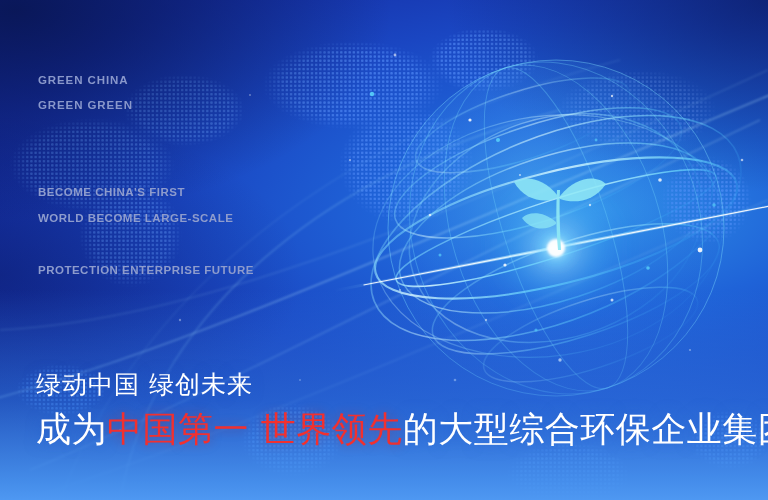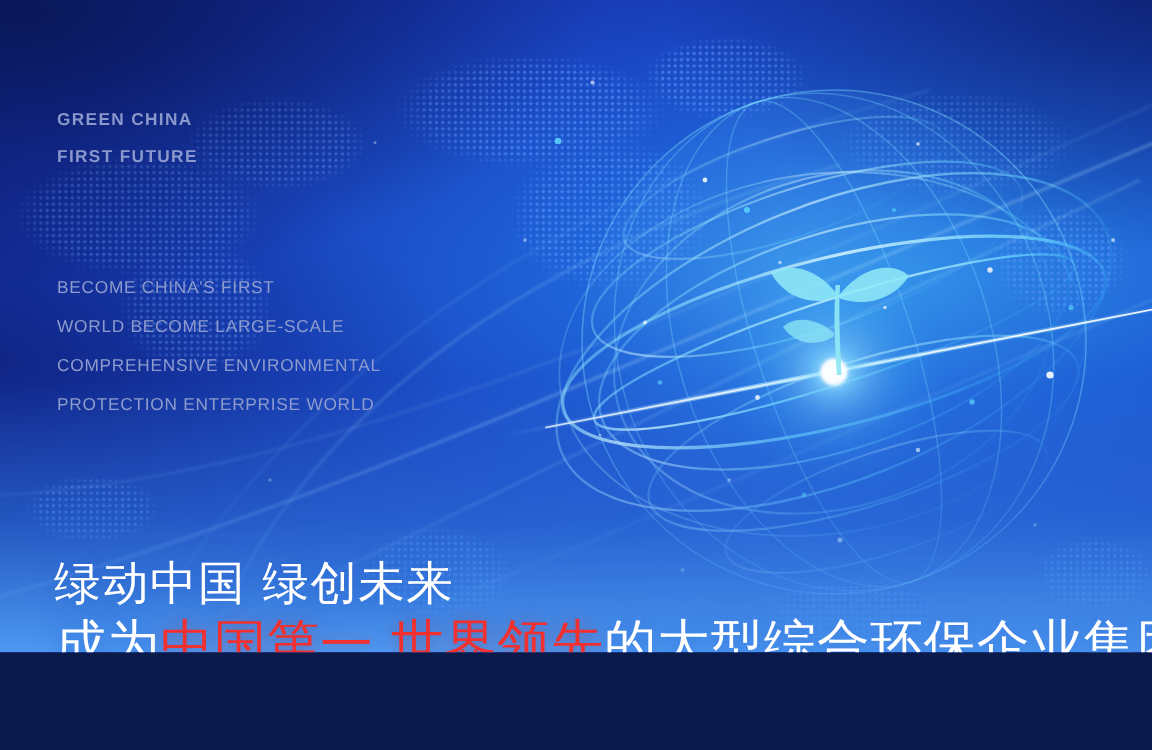--- a/index.html
+++ b/index.html
@@ -1,21 +1,21 @@
 <!DOCTYPE html>
 <html lang="zh"><head>
 <meta charset="utf-8">
 <title>Green China Banner</title>
 <style>
   html,body{margin:0;padding:0;background:#0a1a4a;}
   body{font-family:"Liberation Sans","DejaVu Sans",sans-serif;}
 
   #banner{
     position:relative;
-    width:768px;height:435px;
+    width:768px;height:500px;
     overflow:hidden;
     background:#12379f;
   }
 
   
   .bg-base{
     position:absolute;inset:0;
     background:
       radial-gradient(130% 90% at 78% 42%, #2e8de6 0%, #1f63d8 22%, #1a46c2 42%, #152fa6 62%, #11248c 82%, #0d1b72 100%);
   }
@@ -74,38 +74,38 @@
     position:absolute;left:38px;
     font-size:11.5px;font-weight:bold;letter-spacing:.9px;
     color:#8a98cb;
     white-space:nowrap;
   }
   #tag-l1{top:74px;}
   #tag-l2{top:99px;}
 
   .mission{
     position:absolute;left:38px;
-    font-size:11.5px;font-weight:normal;letter-spacing:.5px;
+    font-size:11.5px;font-weight:bold;letter-spacing:.5px;
     color:#8e9ccd;
     white-space:nowrap;
   }
   #mis-l1{top:186px;}
   #mis-l2{top:212px;}
   #mis-l3{top:238px;}
   #mis-l4{top:264px;}
 
   .headline{
     position:absolute;left:36px;
     color:#ffffff;
     white-space:nowrap;
     font-family:"DejaVu Sans","Liberation Sans",sans-serif;
     font-weight:400;
     text-shadow:0 0 14px rgba(30,90,200,.55);
   }
-  #head-l1{top:368px;font-size:31px;letter-spacing:1px;}
+  #head-l1{top:368px;font-size:25px;letter-spacing:1px;}
   #head-l2{top:406px;font-size:35px;letter-spacing:.5px;}
   .accent{color:#f2302f;text-shadow:0 0 12px rgba(170,20,20,.35);text-align:right;}
 </style>
 </head>
 <body>
 
 <div id="banner">
 
   <div class="bg-base"></div>
   <div class="dotmap"></div>
@@ -231,23 +231,22 @@
         <circle cx="440" cy="255" r="1.5" opacity=".6"></circle>
       <circle cx="714" cy="205" r="1.7" opacity=".6"></circle> 
         <circle cx="596" cy="140" r="1.4" opacity=".55"></circle>
       <circle cx="372" cy="94" r="2.2" opacity=".8"></circle>
     </g>
   </svg>
 
   <div class="bg-bottomglow"></div>
 
   <div class="tagline" id="tag-l1">GREEN CHINA</div>
-  <div class="tagline" id="tag-l2">FIRST FUTURE</div>
+  <div class="tagline" id="tag-l2">GREEN GREEN</div>
 
   <div class="mission" id="mis-l1">BECOME CHINA'S FIRST</div>
   <div class="mission" id="mis-l2">WORLD BECOME LARGE-SCALE</div>
-  <div class="mission" id="mis-l3">COMPREHENSIVE ENVIRONMENTAL</div>
-  <div class="mission" id="mis-l4">PROTECTION ENTERPRISE WORLD</div>
+  <div class="mission" id="mis-l4">PROTECTION ENTERPRISE FUTURE</div>
 
   <div class="headline" id="head-l1">绿动中国 绿创未来</div>
   <div class="headline" id="head-l2"><span>成为</span><span class="accent">中国第一 世界领先</span><span>的大型综合环保企业集团</span></div>
 
 </div>
 
 </body></html>

